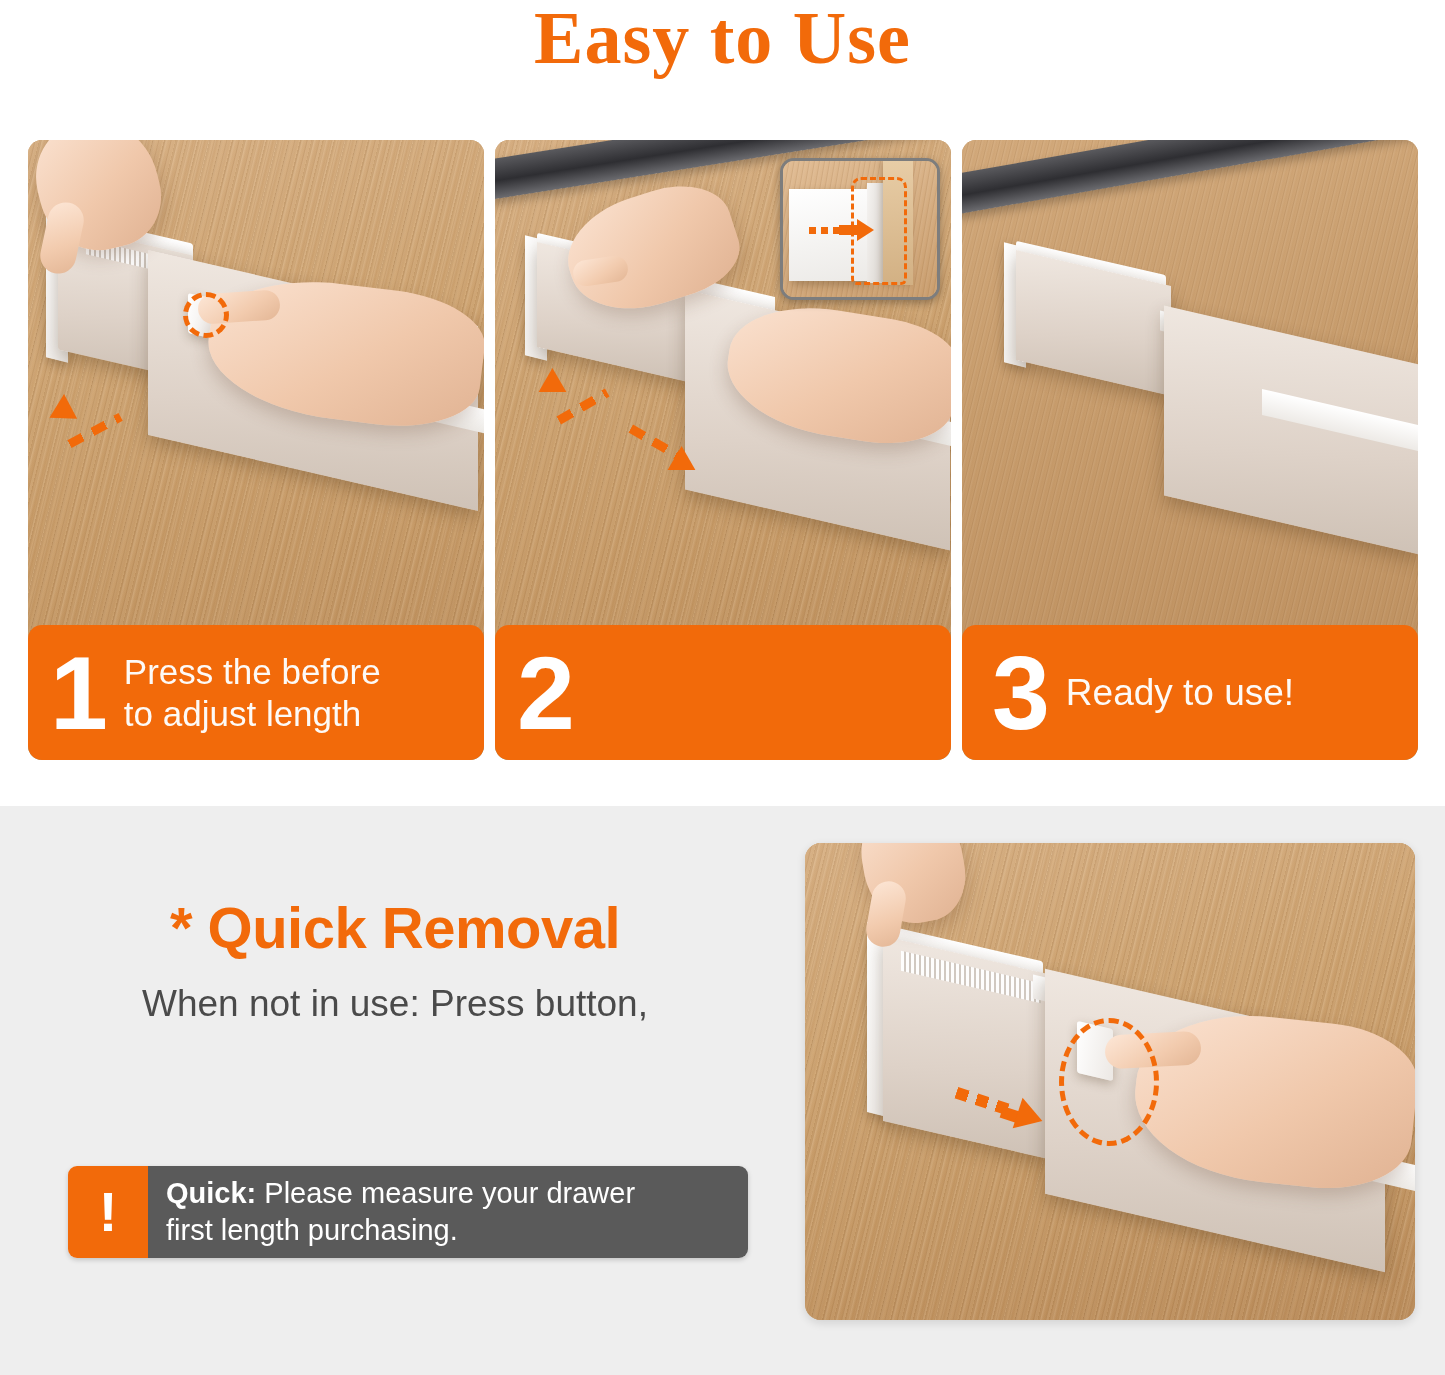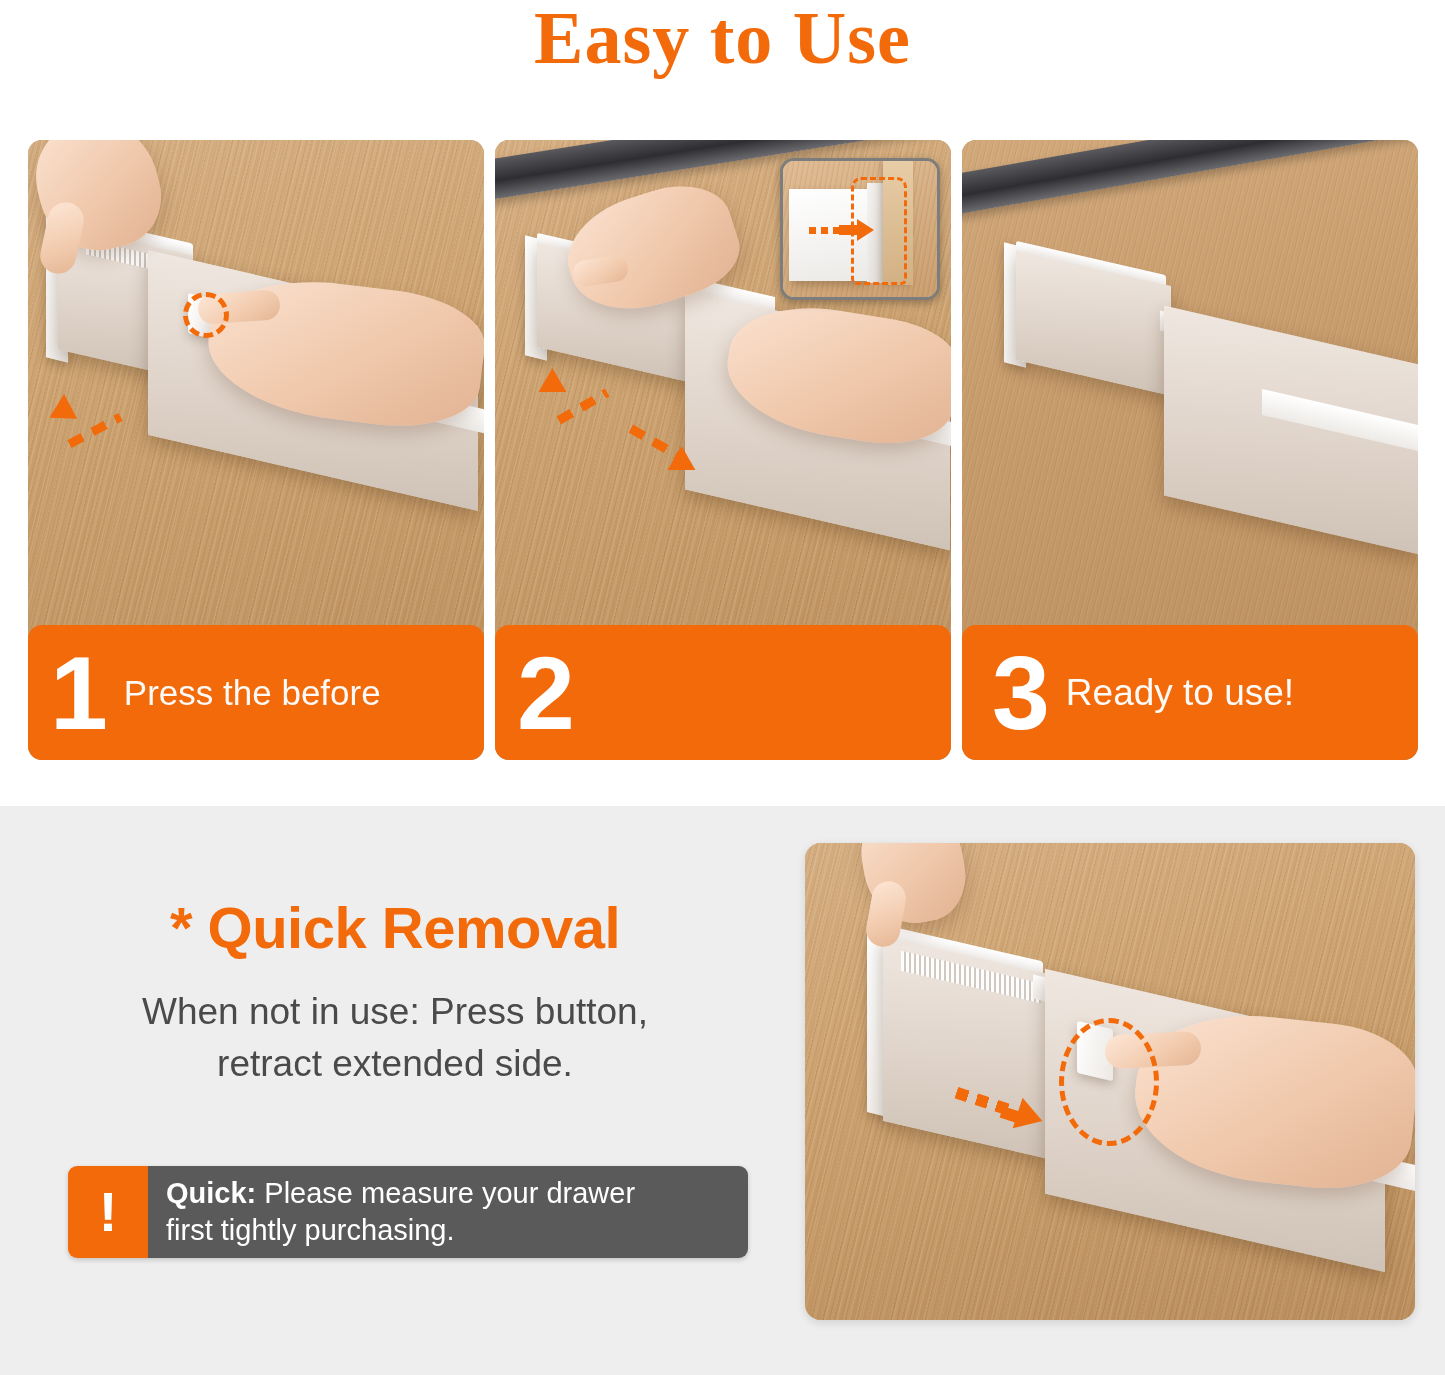--- a/index.html
+++ b/index.html
@@ -247,21 +247,21 @@
   }
   .removal-title {
     color: #F26A0A;
     font-size: 58px;
     font-weight: bold;
     text-align: center;
     line-height: 64px;
     letter-spacing: -0.5px;
   }
   .removal-sub {
-    margin-top: 26px;
+    margin-top: 18px;
     color: #4a4a4a;
     font-size: 37px;
     line-height: 52px;
     text-align: center;
     font-weight: 400;
   }
 
   .note {
     position: absolute;
     left: 68px; top: 360px;
@@ -333,20 +333,21 @@
       <div class="finger" style="left:170px;top:152px;width:82px;height:30px;transform:rotate(-4deg);"></div>
 
       <div class="dash-arrow" style="left:38px;top:286px;width:58px;transform:rotate(-28deg);"></div>
       <div class="arrow-head" style="left:20px;top:258px;border-top:14px solid transparent;border-bottom:14px solid transparent;border-right:24px solid #F26A0A;transform:rotate(-28deg);"></div>
       <div class="dash-circle" style="left:155px;top:152px;width:46px;height:46px;"></div>
 
       <div class="caption">
         <div class="step-num">1</div>
         <div class="step-text">
           <div>Press the before</div>
+          <div>to adjust length</div>
         </div>
       </div>
     </div>
 
     <div class="step step2">
       <div class="wood"></div>
       <div class="rail"></div>
 
       <div class="endcap" style="left:30px;top:98px;width:22px;height:120px;transform:skewY(14deg);"></div>
       <div class="panel-top" style="left:42px;top:110px;width:150px;height:18px;transform:skewY(13deg);border-radius:3px;"></div>
@@ -402,32 +403,31 @@
     </div>
 
   </div>
 
   <div class="lower">
 
     <div class="removal">
       <div class="removal-title">* Quick Removal</div>
       <div class="removal-sub">
         <div>When not in use: Press button,</div>
-        <div>retract extended side.</div>
       </div>
     </div>
 
     <div class="note">
       <div class="note-mark">!</div>
       <div class="note-body">
         <div class="note-text">
           <div>
             <b>Quick:</b><span> Please measure your drawer</span>
           </div>
-          <div>first tightly purchasing.</div>
+          <div>first length purchasing.</div>
         </div>
       </div>
     </div>
 
     <div class="removal-photo">
       <div class="wood"></div>
 
       <div class="endcap" style="left:62px;top:82px;width:24px;height:190px;transform:skewY(14deg);"></div>
       <div class="panel-top" style="left:78px;top:100px;width:160px;height:22px;transform:skewY(13deg);border-radius:3px;"></div>
       <div class="panel-face" style="left:78px;top:112px;width:165px;height:185px;transform:skewY(13deg);"></div>

